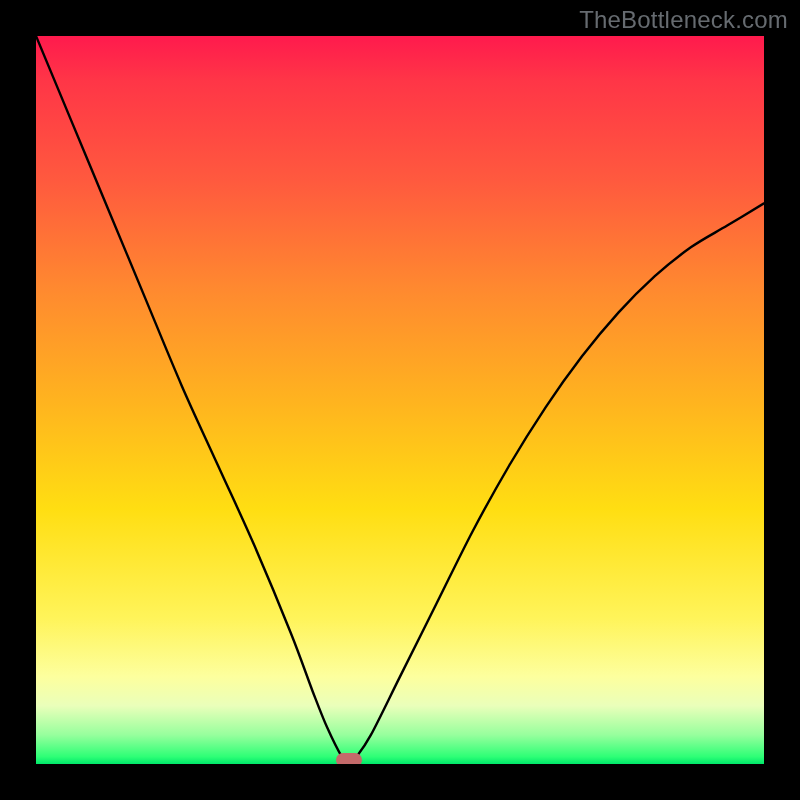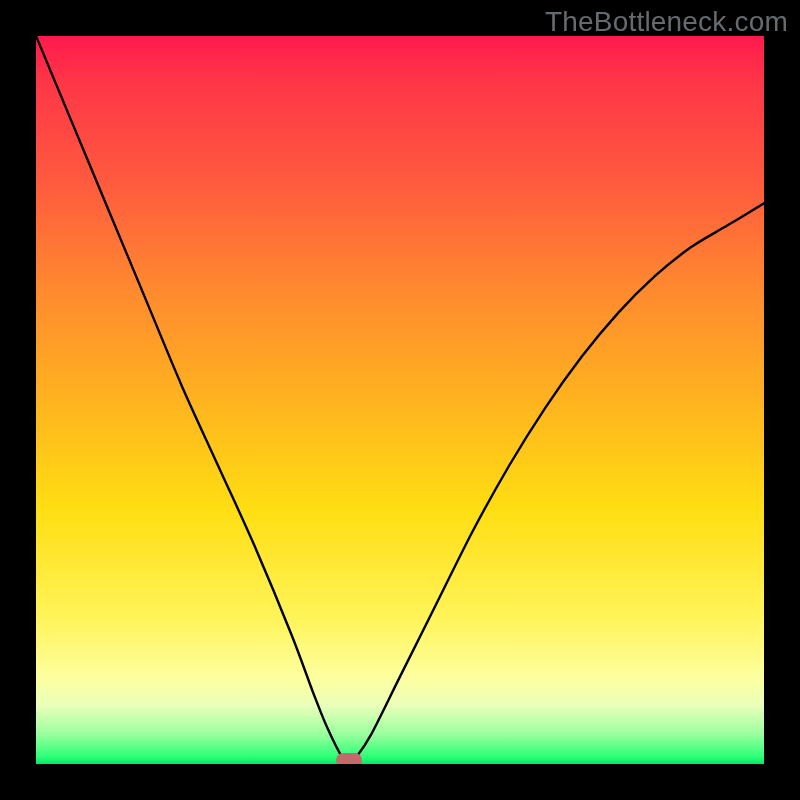--- a/index.html
+++ b/index.html
@@ -57,21 +57,21 @@
     height: 14px;
     border-radius: 7px;
     background: #c46a6a;
     transform: translate(-50%, -50%);
   }
   .watermark {
     position: absolute;
     top: 6px;
     right: 12px;
     color: #666b70;
-    font-size: 28px;
+    font-size: 24px;
     font-weight: 500;
     letter-spacing: 0.2px;
   }
 </style>
 </head>
 <body>
 
 <div class="frame">
 
   <div class="plot-area">

